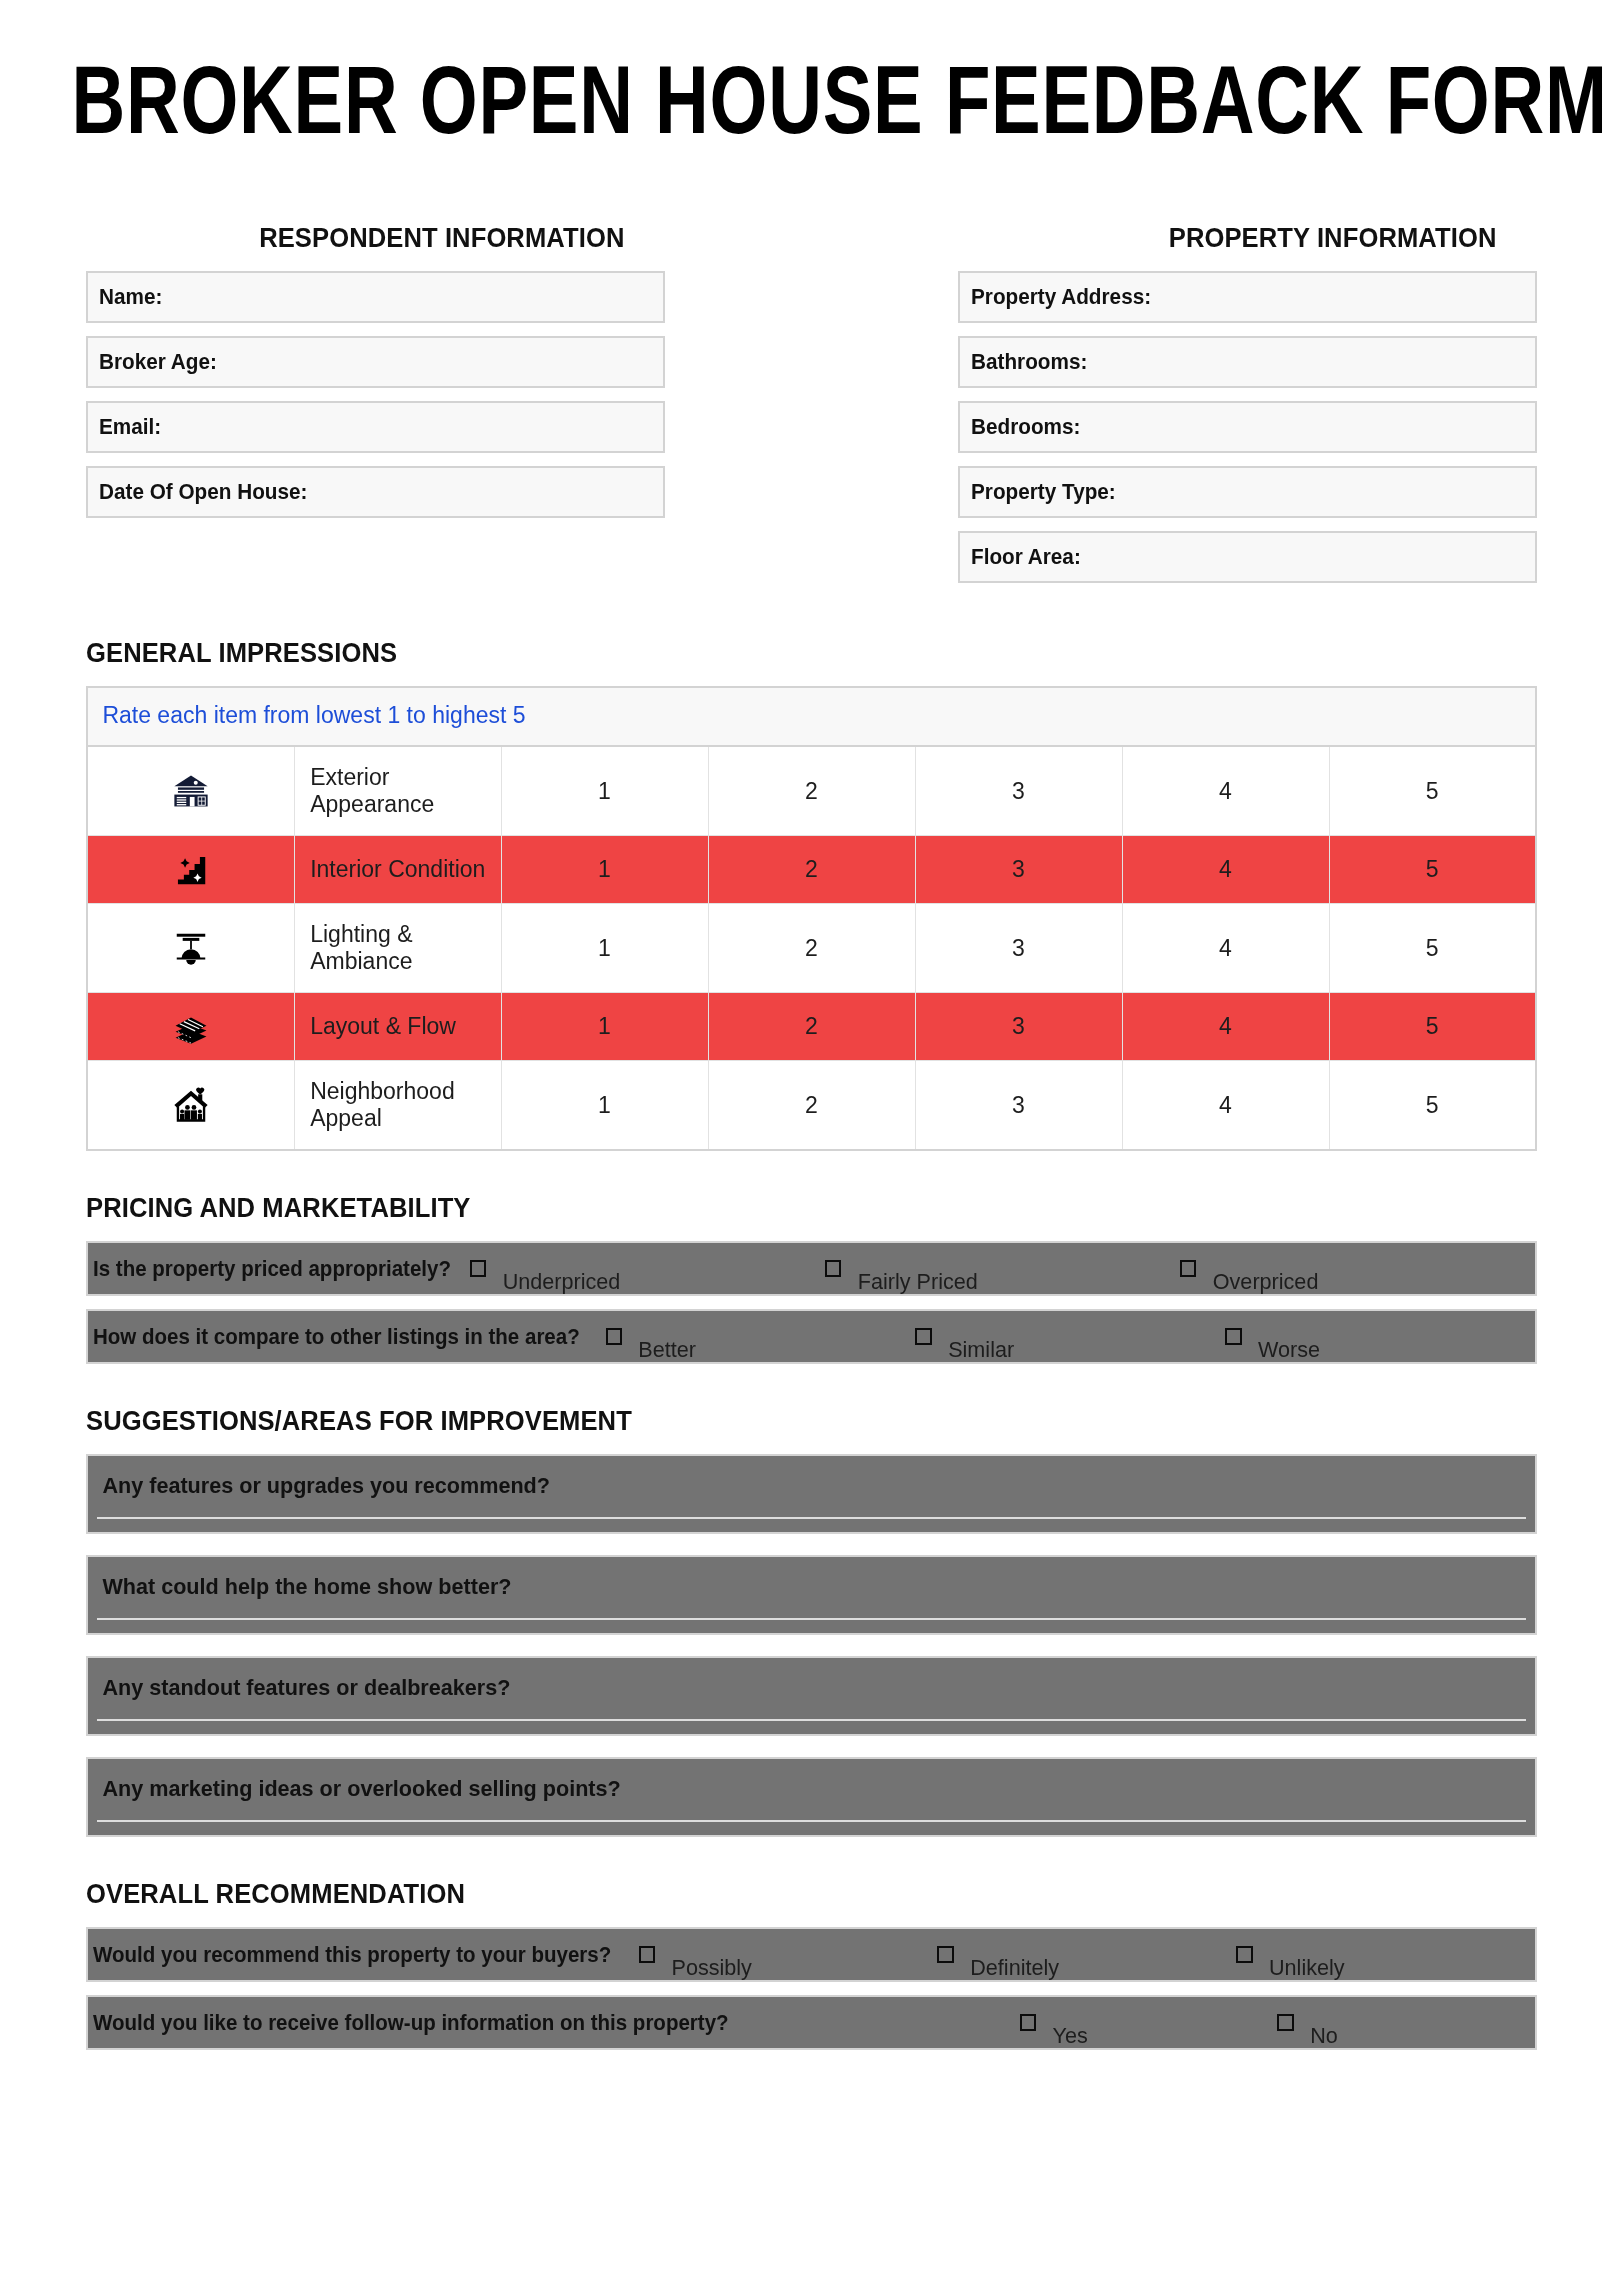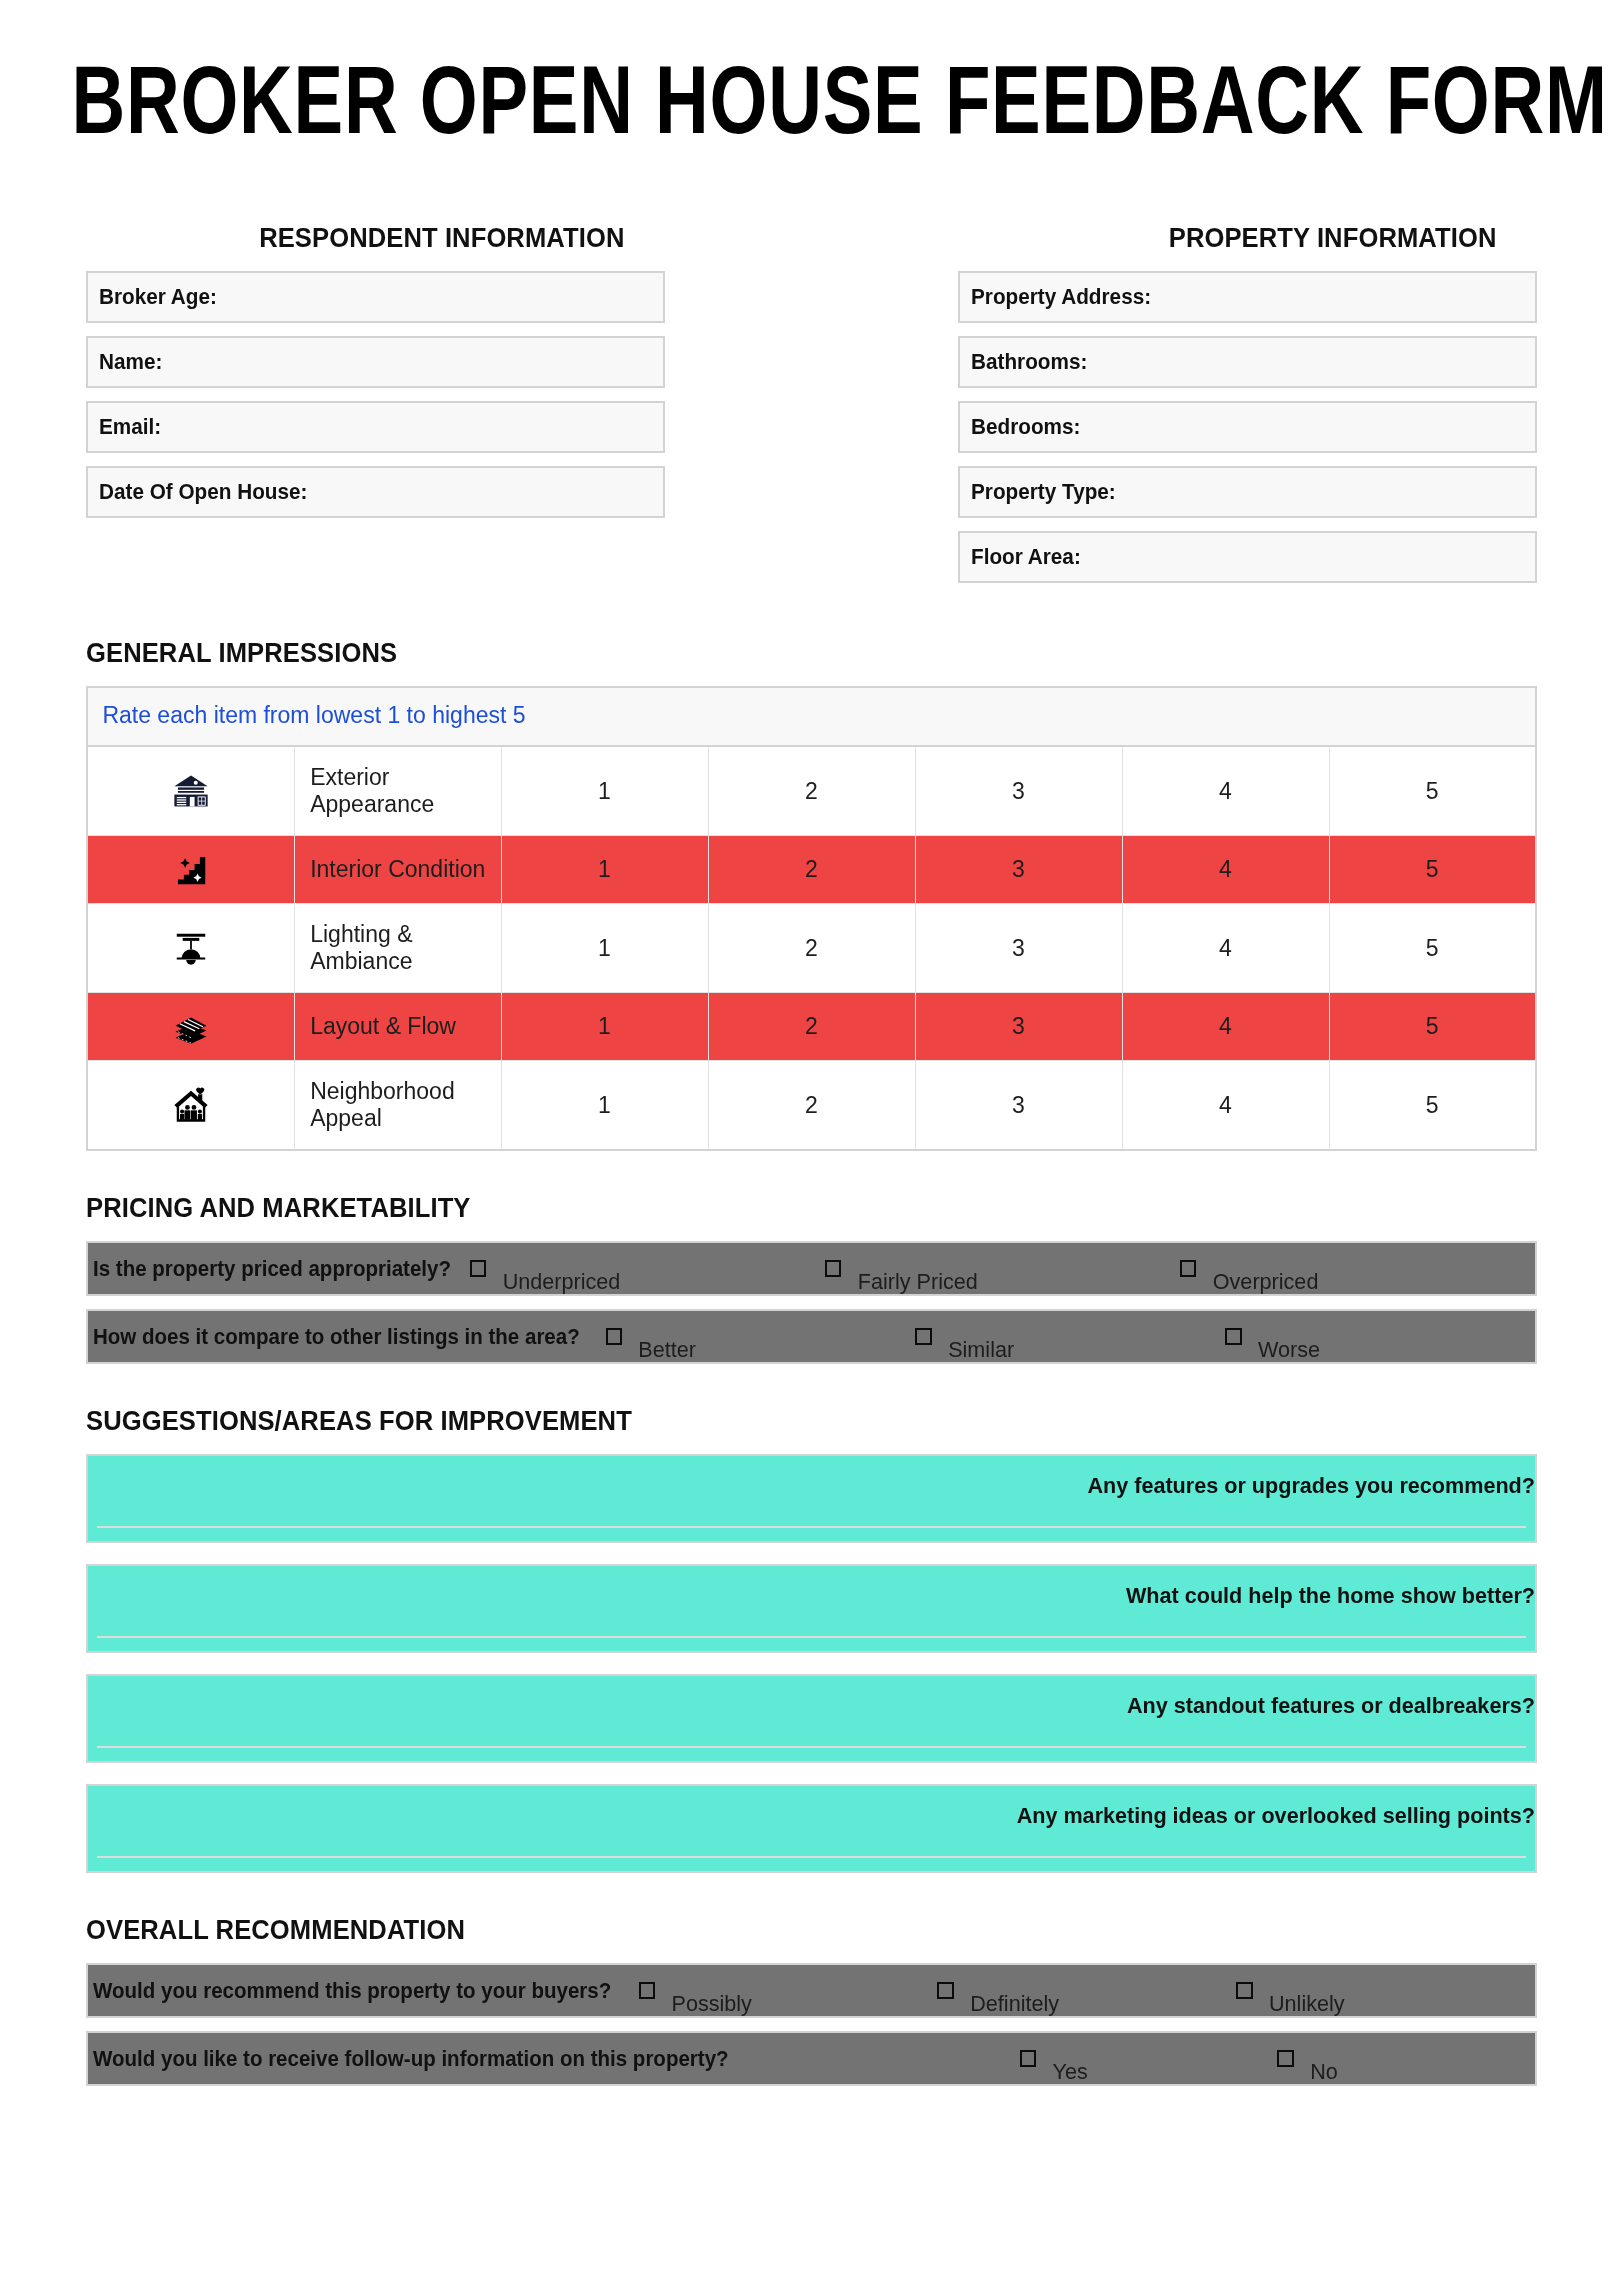--- a/index.html
+++ b/index.html
@@ -172,28 +172,27 @@
   .opt-label {
     font-size: 21.6px;
     color: #1d1d1d;
     margin-left: 16.4px;
     white-space: nowrap;
     margin-top: 26px;
   }
 
   
   .ta-box {
-    background: #5eead4;
+    background: #737373;
     border: 2px solid #d3d3d3;
     box-sizing: border-box;
-    height: 89px;
+    height: 80px;
     margin-bottom: 21px;
     position: relative;
     padding: 17px 0 0 14.4px;
-    text-align: right;
   }
   .ta-label {
     font-weight: bold;
     font-size: 21.6px;
     color: #111111;
     transform: scaleX(0.96);
     transform-origin: left center;
   }
   .ta-rule {
     position: absolute;
@@ -211,24 +210,24 @@
   <div class="inner">
 
     <div class="title">BROKER OPEN HOUSE FEEDBACK FORM</div>
 
     <div class="info-columns">
 
       <div class="info-col">
         <div class="section-heading">RESPONDENT INFORMATION</div>
 
         <div class="field-box">
+          <span class="field-label">Name:</span>
+        </div>
+        <div class="field-box">
           <span class="field-label">Broker Age:</span>
-        </div>
-        <div class="field-box">
-          <span class="field-label">Name:</span>
         </div>
         <div class="field-box">
           <span class="field-label">Email:</span>
         </div>
         <div class="field-box">
           <span class="field-label">Date Of Open House:</span>
         </div>
       </div>
 
       <div class="info-col">

